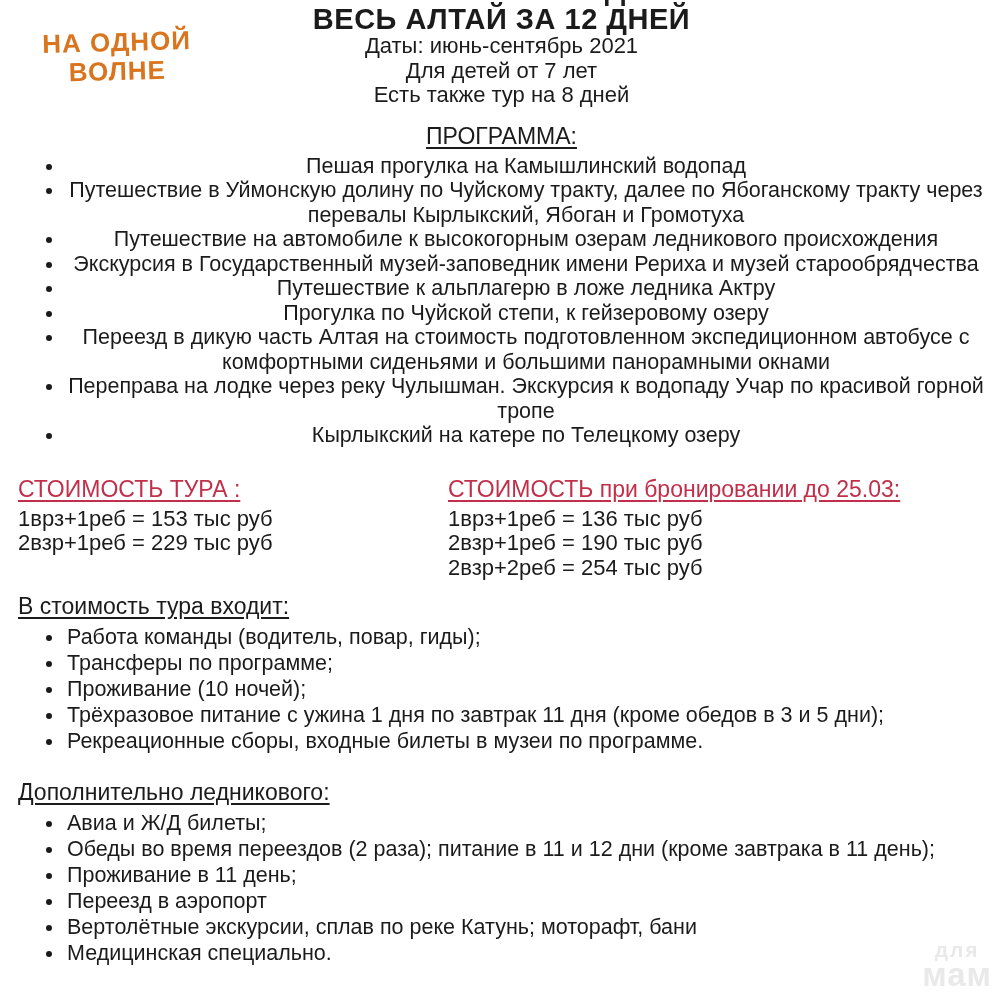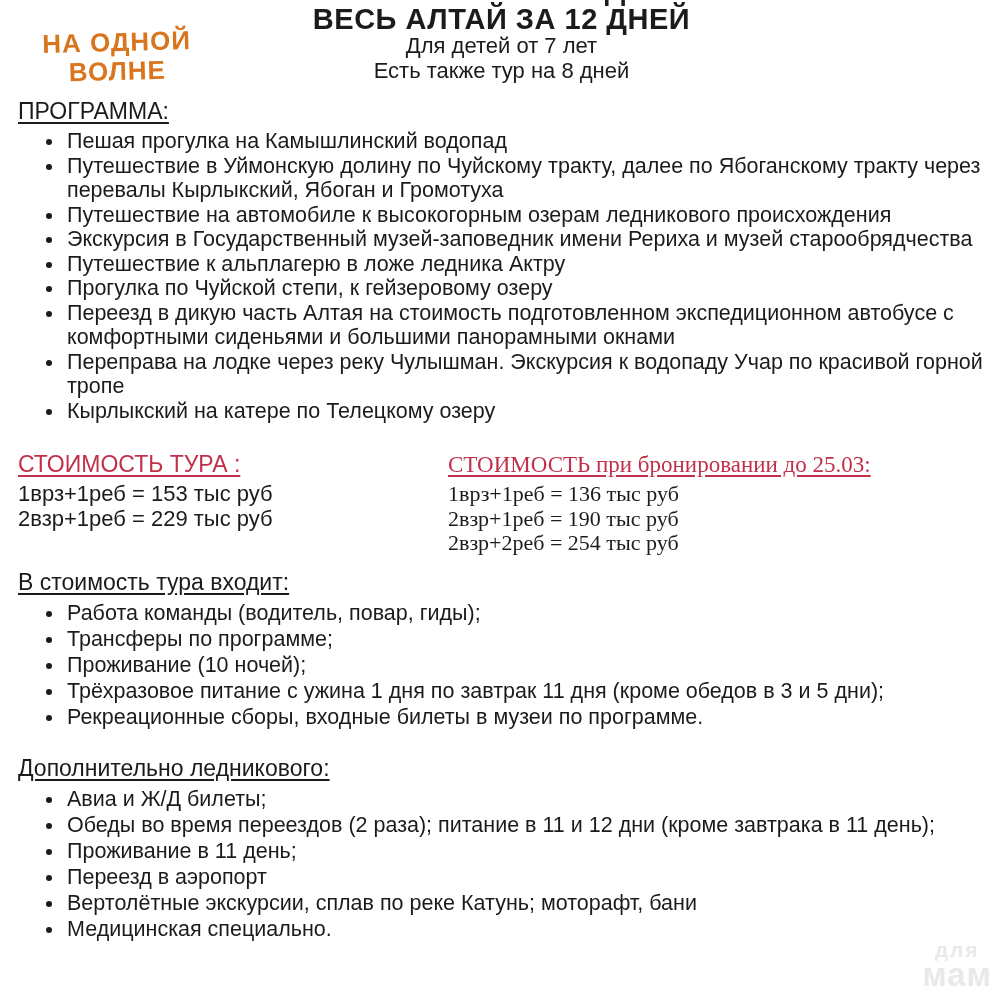--- a/index.html
+++ b/index.html
@@ -63,21 +63,21 @@
     font-size: 29px;
     line-height: 30px;
     font-weight: bold;
     letter-spacing: 0.5px;
   }
   .sub {
     font-size: 22px;
     line-height: 24.5px;
   }
 
-  section.program { margin-top: 15px; }
+  section.program { margin-top: 15px; text-align: center; }
 
   h2.sec-heading {
     display: inline;
     margin: 0;
     font-size: 23px;
     font-weight: normal;
     text-decoration: underline;
     text-underline-offset: 3px;
   }
   .sec-heading-row { line-height: 27px; }
@@ -94,21 +94,21 @@
     padding-left: 2px;
   }
   ul.bullets.roomy li { line-height: 26px; }
 
   
   .pricing {
     display: flex;
     margin-top: 28px;
   }
   .pricing .col-left  { width: 430px; flex: 0 0 430px; }
-  .pricing .col-right { flex: 1 1 auto; font-family: Liberation Serif, serif; }
+  .pricing .col-right { flex: 1 1 auto; }
   .price-line {
     font-size: 22px;
     line-height: 24.5px;
   }
   .pricing .sec-heading-row { margin-bottom: 2px; }
 
   section.included { margin-top: 13px; }
   section.extra    { margin-top: 25px; }
 
   
@@ -133,20 +133,21 @@
     <span>ВЕСЬ АЛТАЙ ЗА 12 ДНЕЙ</span>
   </div>
 
   <div class="logo">
     <div>НА ОДНОЙ</div>
     <div>ВОЛНЕ</div>
   </div>
 
   <header>
     <h1 class="title">ВЕСЬ АЛТАЙ ЗА 12 ДНЕЙ</h1>
+    <div class="sub">Даты: июнь-сентябрь 2021</div>
     <div class="sub">Для детей от 7 лет</div>
     <div class="sub">Есть также тур на 8 дней</div>
   </header>
 
   <section class="program">
     <div class="sec-heading-row">
       <h2 class="sec-heading">ПРОГРАММА:</h2>
     </div>
     <ul class="bullets">
       <li>Пешая прогулка на Камышлинский водопад</li>

